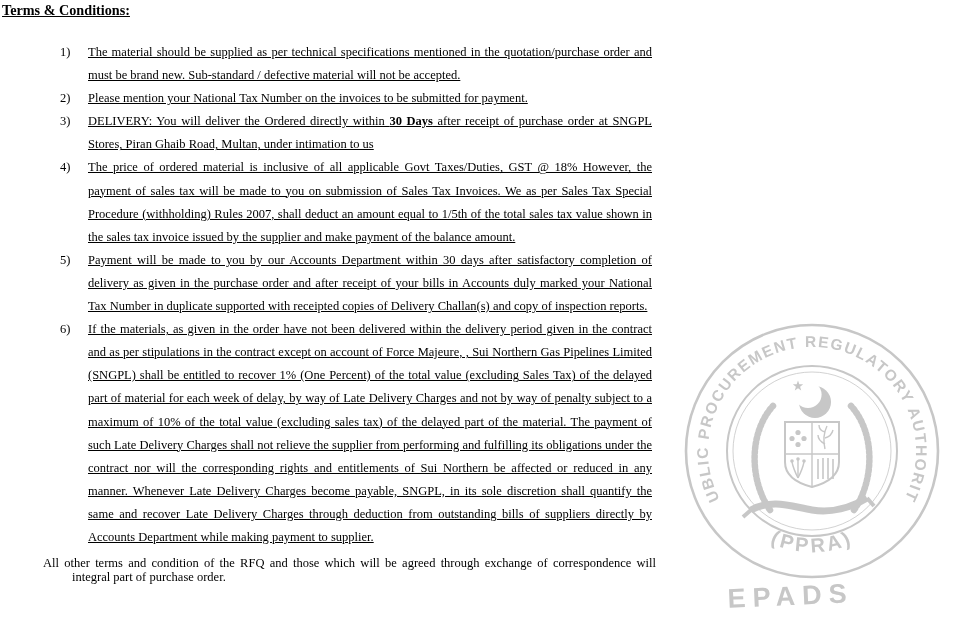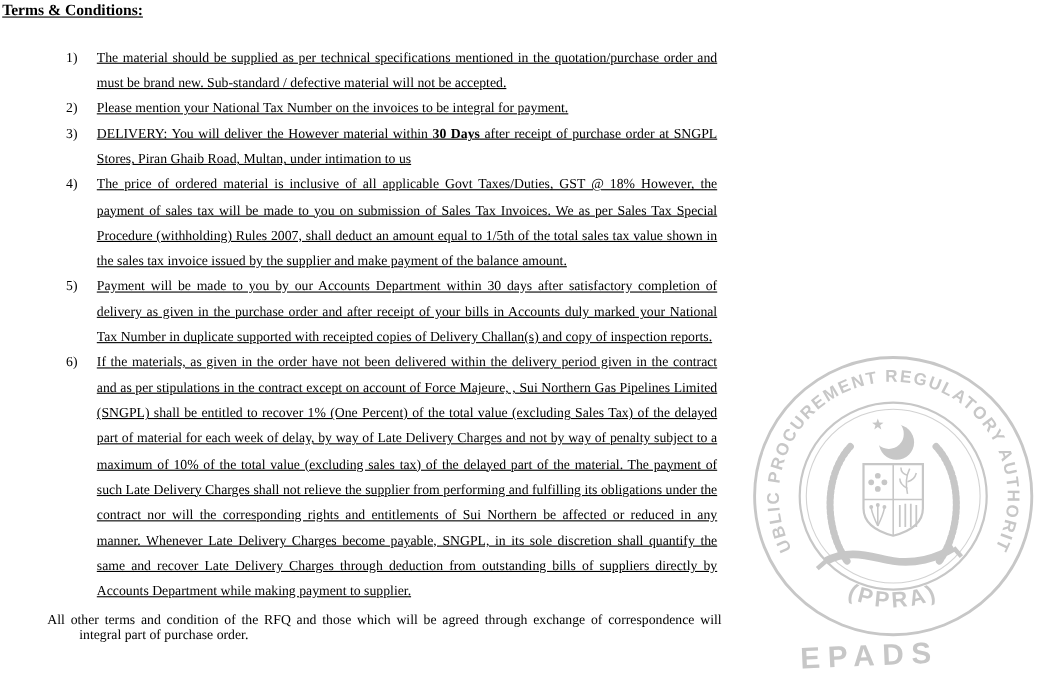--- a/index.html
+++ b/index.html
@@ -39,25 +39,25 @@
 
   <div class="doc-title">Terms &amp; Conditions:</div>
 
   <div class="terms-list">
       <div class="term-row">
         <span class="term-num">1)</span>
         <p class="term-text"><span>The material should be supplied as per technical specifications mentioned in the quotation/purchase order and must be brand new. Sub-standard / defective material will not be accepted.</span></p>
       </div>
       <div class="term-row">
         <span class="term-num">2)</span>
-        <p class="term-text"><span>Please mention your National Tax Number on the invoices to be integral for payment.</span></p>
+        <p class="term-text"><span>Please mention your National Tax Number on the invoices to be submitted for payment.</span></p>
       </div>
       <div class="term-row">
         <span class="term-num">3)</span>
-        <p class="term-text"><span>DELIVERY: You will deliver the However material within </span><b>30 Days</b><span> after receipt of purchase order at SNGPL Stores, Piran Ghaib Road, Multan, under intimation to us</span></p>
+        <p class="term-text"><span>DELIVERY: You will deliver the Ordered directly within </span><b>30 Days</b><span> after receipt of purchase order at SNGPL Stores, Piran Ghaib Road, Multan, under intimation to us</span></p>
       </div>
       <div class="term-row">
         <span class="term-num">4)</span>
         <p class="term-text"><span>The price of ordered material is inclusive of all applicable Govt Taxes/Duties, GST @ 18% However, the payment of sales tax will be made to you on submission of Sales Tax Invoices. We as per Sales Tax Special Procedure (withholding) Rules 2007, shall deduct an amount equal to 1/5th of the total sales tax value shown in the sales tax invoice issued by the supplier and make payment of the balance amount.</span></p>
       </div>
       <div class="term-row">
         <span class="term-num">5)</span>
         <p class="term-text"><span>Payment will be made to you by our Accounts Department within 30 days after satisfactory completion of delivery as given in the purchase order and after receipt of your bills in Accounts duly marked your National Tax Number in duplicate supported with receipted copies of Delivery Challan(s) and copy of inspection reports.</span></p>
       </div>
       <div class="term-row">

